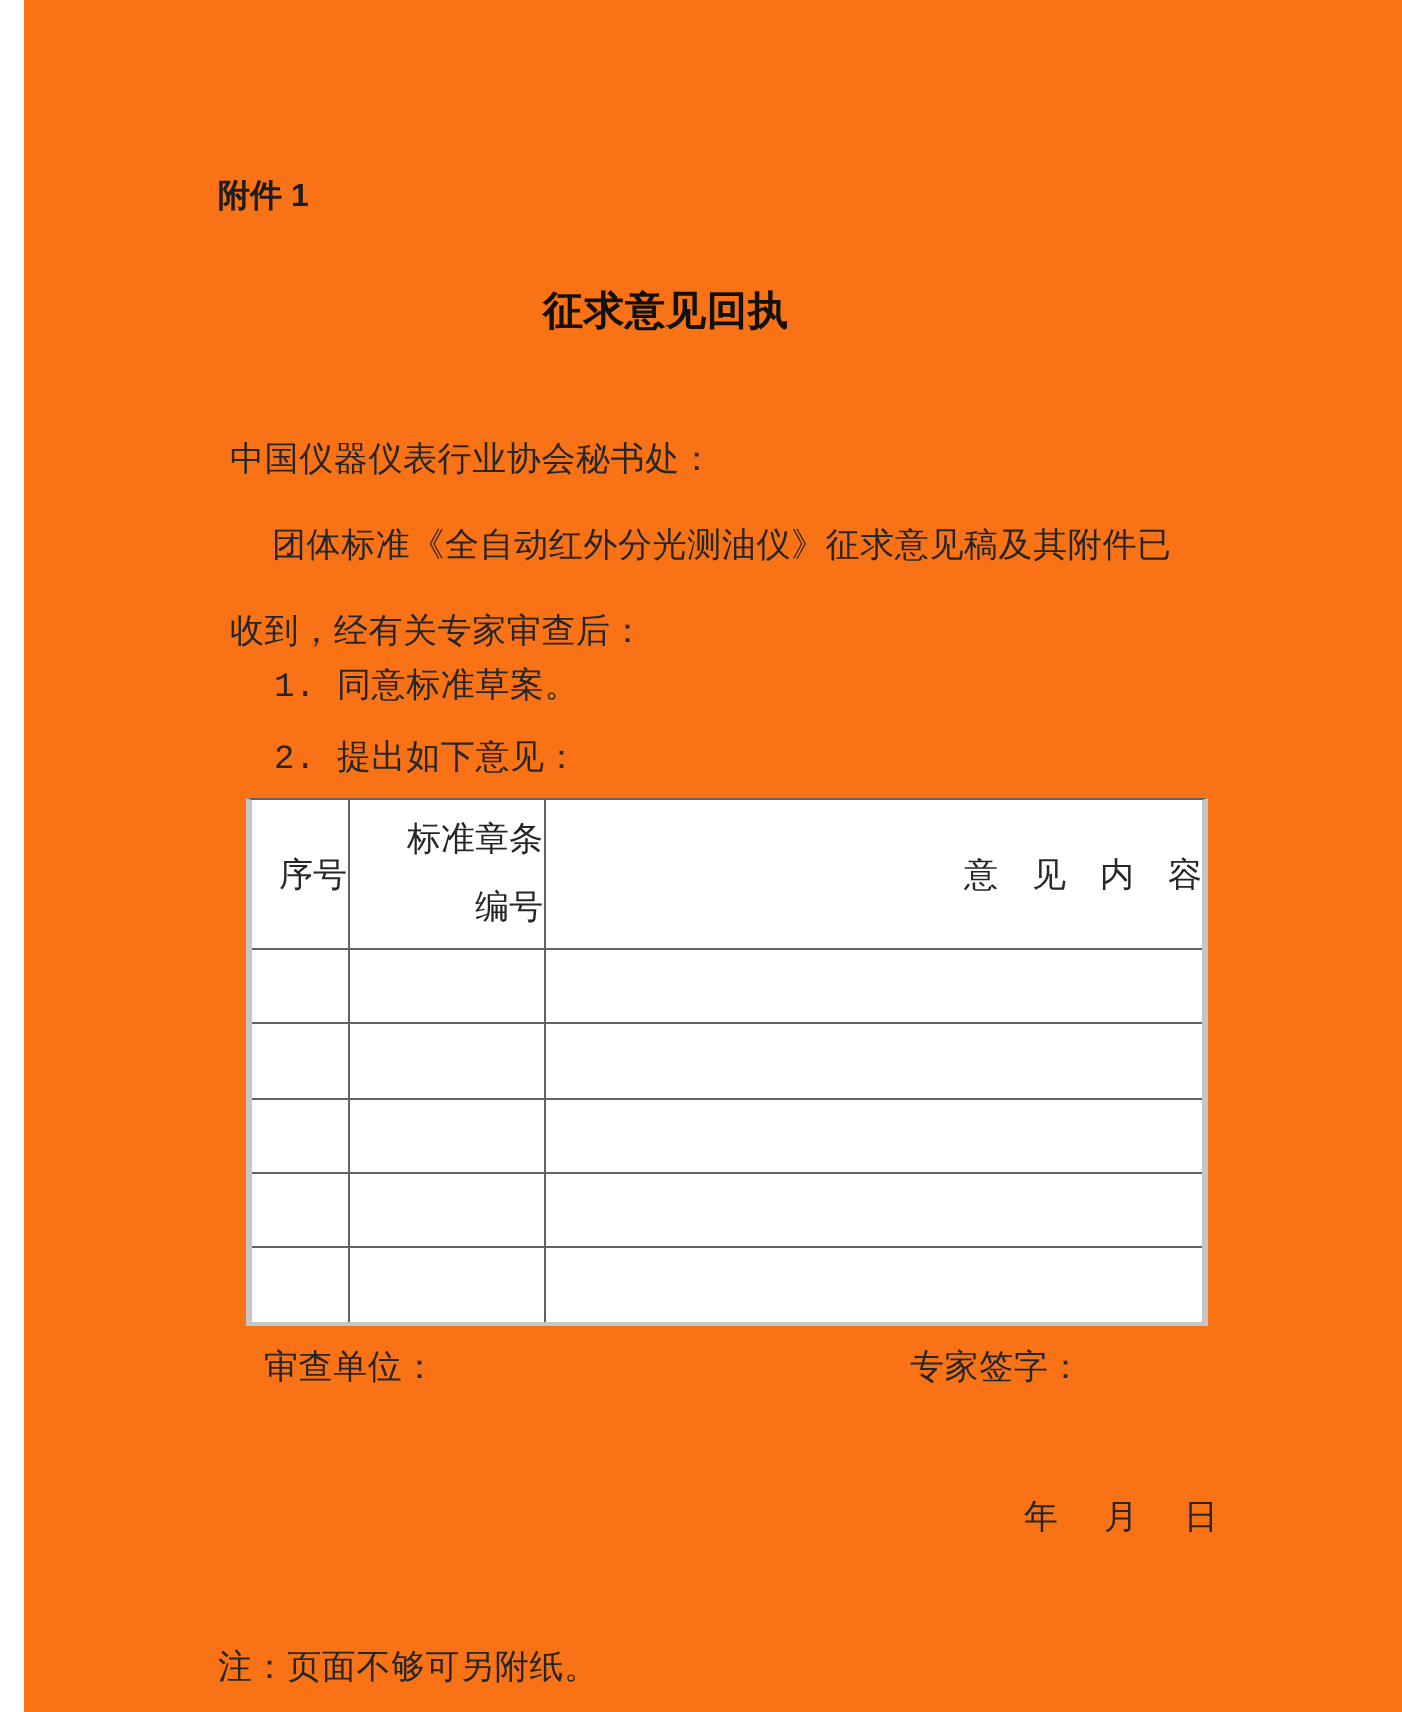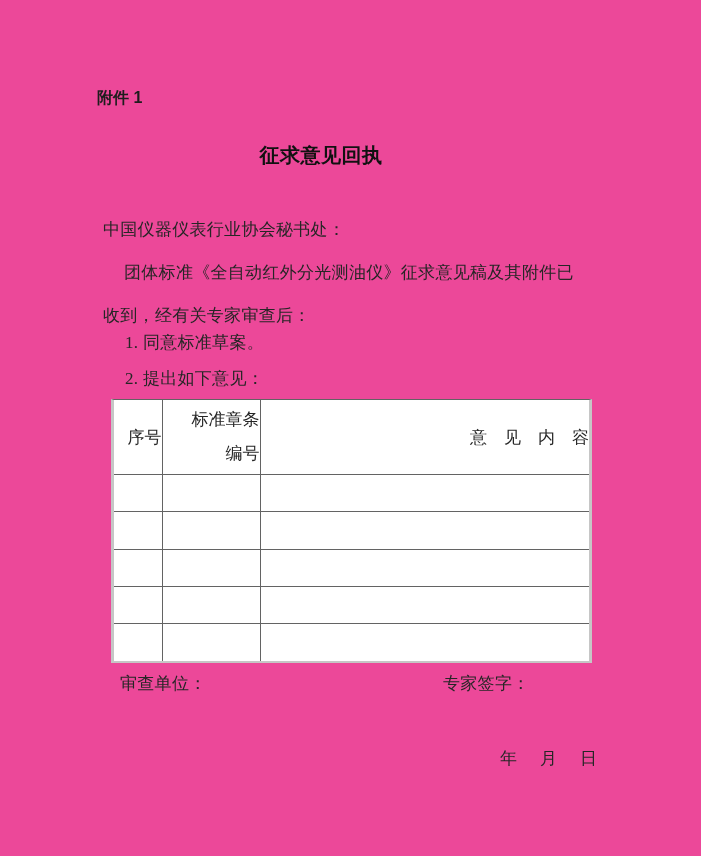--- a/index.html
+++ b/index.html
@@ -4,38 +4,38 @@
 <style>
   html, body { margin: 0; padding: 0; }
   body {
     width: 701px; height: 856px;
     background: #ffffff;
     font-family: "Liberation Serif", serif;
     color: #262626;
     position: relative;
     overflow: hidden;
   }
-  .page { position: absolute; inset: 0; background: #ec4899; }
+  .page { position: absolute; inset: 0; background: #f97316; margin-left: 12px; }
 
   .abs { position: absolute; white-space: pre; }
 
   .attachment-label {
     left: 97px; top: 88px;
     font-family: "Liberation Sans", sans-serif;
     font-weight: 700; font-size: 16px; color: #1d1d1d;
   }
   .doc-title {
     left: 0; top: 142px; width: 600px;
     box-sizing: border-box; padding-left: 42px;
     text-align: center;
     font-family: "Liberation Sans", sans-serif;
     font-weight: 700; font-size: 20px; letter-spacing: 0.5px;
     color: #111111;
   }
-  .body-line { font-size: 17px; letter-spacing: 0.3px; }
+  .body-line { font-size: 17px; letter-spacing: 0.3px; font-family: Liberation Mono, monospace; }
   .salutation   { left: 103px; top: 218px; }
   .para-line1   { left: 124px; top: 261px; }
   .para-line2   { left: 103px; top: 304px; }
   .list-item1   { left: 125px; top: 331px; }
   .list-item2   { left: 125px; top: 367px; }
 
   .table-wrap {
     position: absolute;
     left: 111px; top: 399px;
     width: 481px; height: 264px;
@@ -145,14 +145,15 @@
   </tbody>
     </table>
   </div>
 
   <div class="abs footer-label review-unit">审查单位：</div>
 
   <div class="abs footer-label expert-signature">专家签字：</div>
 
   <div class="abs date-line">年　月　日</div>
 
+  <div class="abs note-line">注：页面不够可另附纸。</div>
 
 </div>
 
 </body></html>

